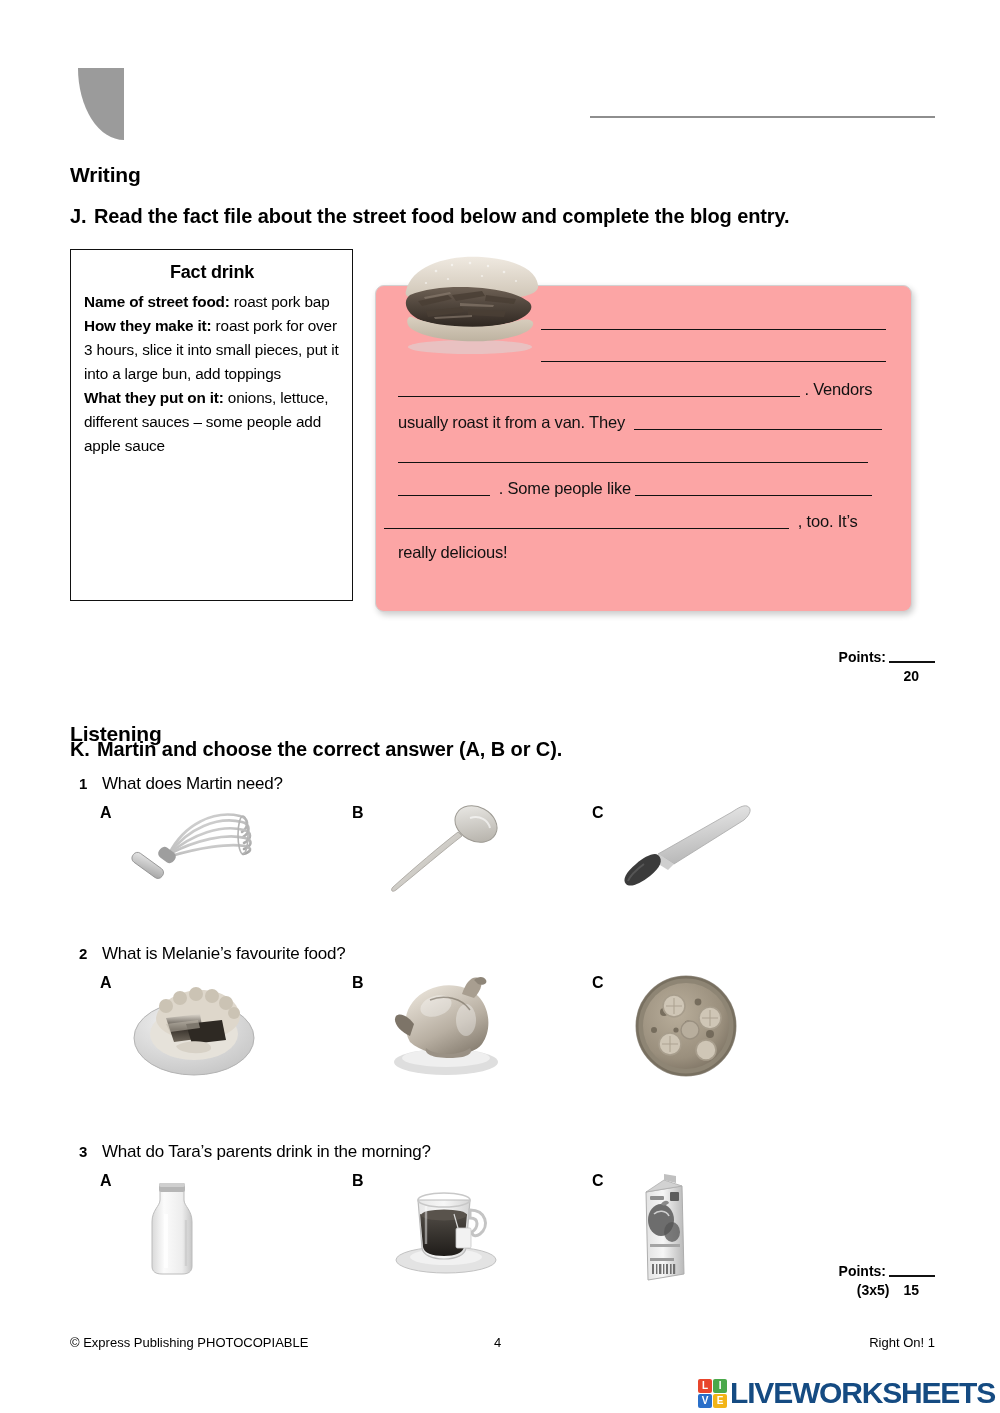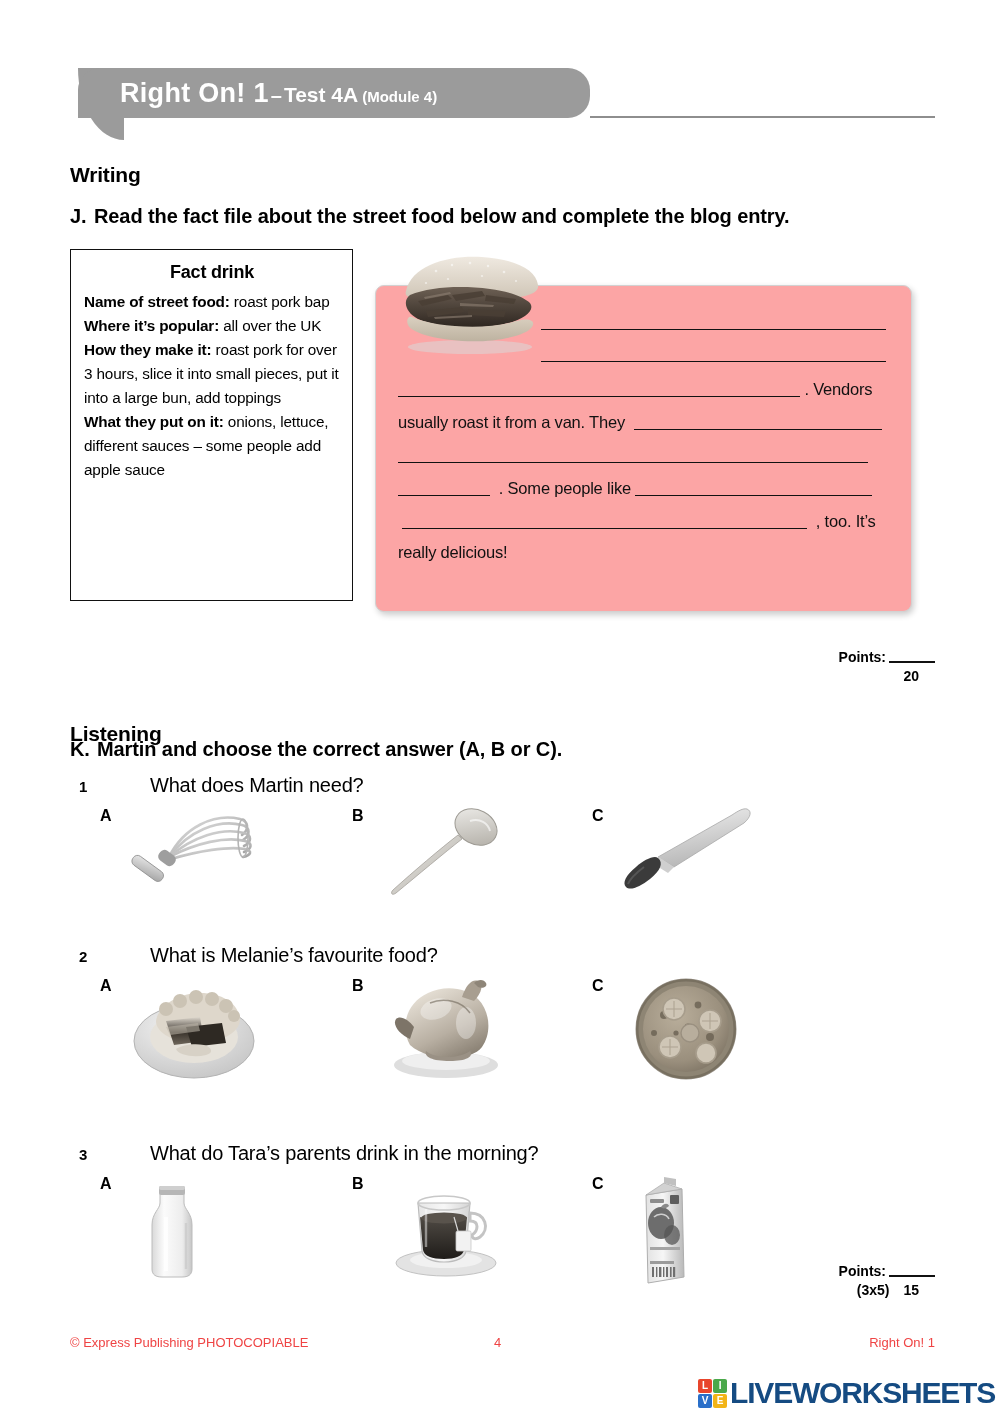--- a/index.html
+++ b/index.html
@@ -133,21 +133,21 @@
     letter-spacing: -0.2px;
     white-space: nowrap;
     color: #111;
   }
   .bl-1 { position: absolute; left: 165px; top: 28px; }
   .bl-2 { position: absolute; left: 165px; top: 60px; }
   .bl-3 { position: absolute; left: 22px; top: 95px; }
   .bl-4 { position: absolute; left: 22px; top: 128px; }
   .bl-5 { position: absolute; left: 22px; top: 161px; }
   .bl-6 { position: absolute; left: 22px; top: 194px; }
-  .bl-7 { position: absolute; left: 26px; top: 227px; }
+  .bl-7 { position: absolute; left: 8px; top: 227px; }
   .bl-8 { position: absolute; left: 22px; top: 258px; }
 
   .blank {
     display: inline-block;
     border-bottom: 1.6px solid #111;
     height: 13px;
     vertical-align: baseline;
     position: relative;
     top: 2px;
   }
@@ -198,23 +198,22 @@
   #q1 { top: 774px; }
   #q2 { top: 944px; }
   #q3 { top: 1142px; }
 
   .q-head { display: flex; align-items: baseline; }
   .q-num {
     font-size: 15px; font-weight: bold;
     width: 32px; text-align: left; padding-left: 9px;
   }
   .q-text {
-    font-size: 20px;
+    font-size: 17px;
     letter-spacing: -0.2px;
-    margin-left: 48px;
   }
 
   .options {
     position: relative;
     margin-top: 8px;
     height: 110px;
   }
   .option {
     position: absolute;
     top: 0;
@@ -234,21 +233,21 @@
     position: absolute;
     left: 22px; top: 0;
   }
 
   
   .footer {
     position: absolute;
     left: 0; top: 1335px;
     width: 1000px; height: 24px;
     font-size: 13px;
-    color: #ef4444;
+    color: #000000;
   }
   .footer-left  { position: absolute; left: 70px; top: 0; }
   .footer-mid   { position: absolute; left: 494px; top: 0; }
   .footer-right { position: absolute; right: 65px; top: 0; }
 
   
   .lw-logo {
     position: absolute;
     right: 5px; top: 1376px;
     display: flex;
@@ -277,38 +276,32 @@
     color: #154b82;
     letter-spacing: -1.2px;
     line-height: 1;
   }
 </style>
 </head>
 <body>
 
 <div class="header-wrap">
   <div class="banner-tail"></div>
-  <div class="banner">
-    <div class="banner-text">
-      <span class="bt-main">Right On! 1</span><span class="bt-dash">–</span><span class="bt-test">Test 4A</span><span class="bt-module">(Module 4)</span>
-    </div>
-  </div>
   <div class="banner-rule"></div>
 </div>
 
 <div class="section-title" id="writing-title">Writing</div>
 
 <div class="task-line" id="task-j">
   <span class="task-letter">J.</span><span>Read the fact file about the street food below and complete the blog entry.</span>
 </div>
 
 <div class="fact-file">
   <div class="fact-file-title">Fact drink</div>
   <p><b>Name of street food:</b><span> roast pork bap</span></p>
-  <p><b>Where it’s popular:</b><span> all over the UK</span></p>
   <p><b>How they make it:</b><span> roast pork for over 3 hours, slice it into small pieces, put it into a large bun, add toppings</span></p>
   <p><b>What they put on it:</b><span> onions, lettuce, different sauces – some people add apple sauce</span></p>
 </div>
 
 <div class="blog-box">
   <div class="blog-inner">
 
     <svg class="sandwich" viewBox="0 0 160 105">
       <defs>
         <linearGradient id="bunTop" x1="0" y1="0" x2="0" y2="1">

